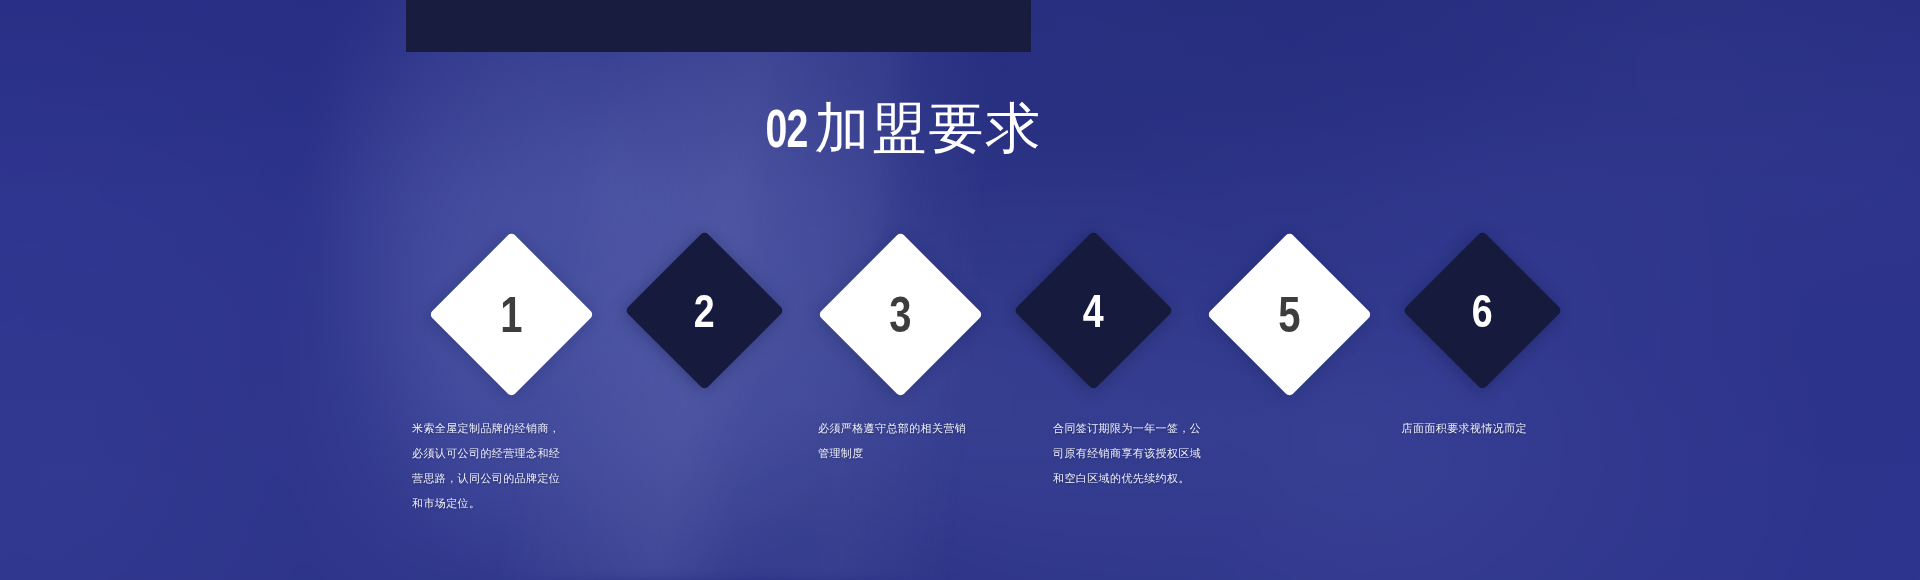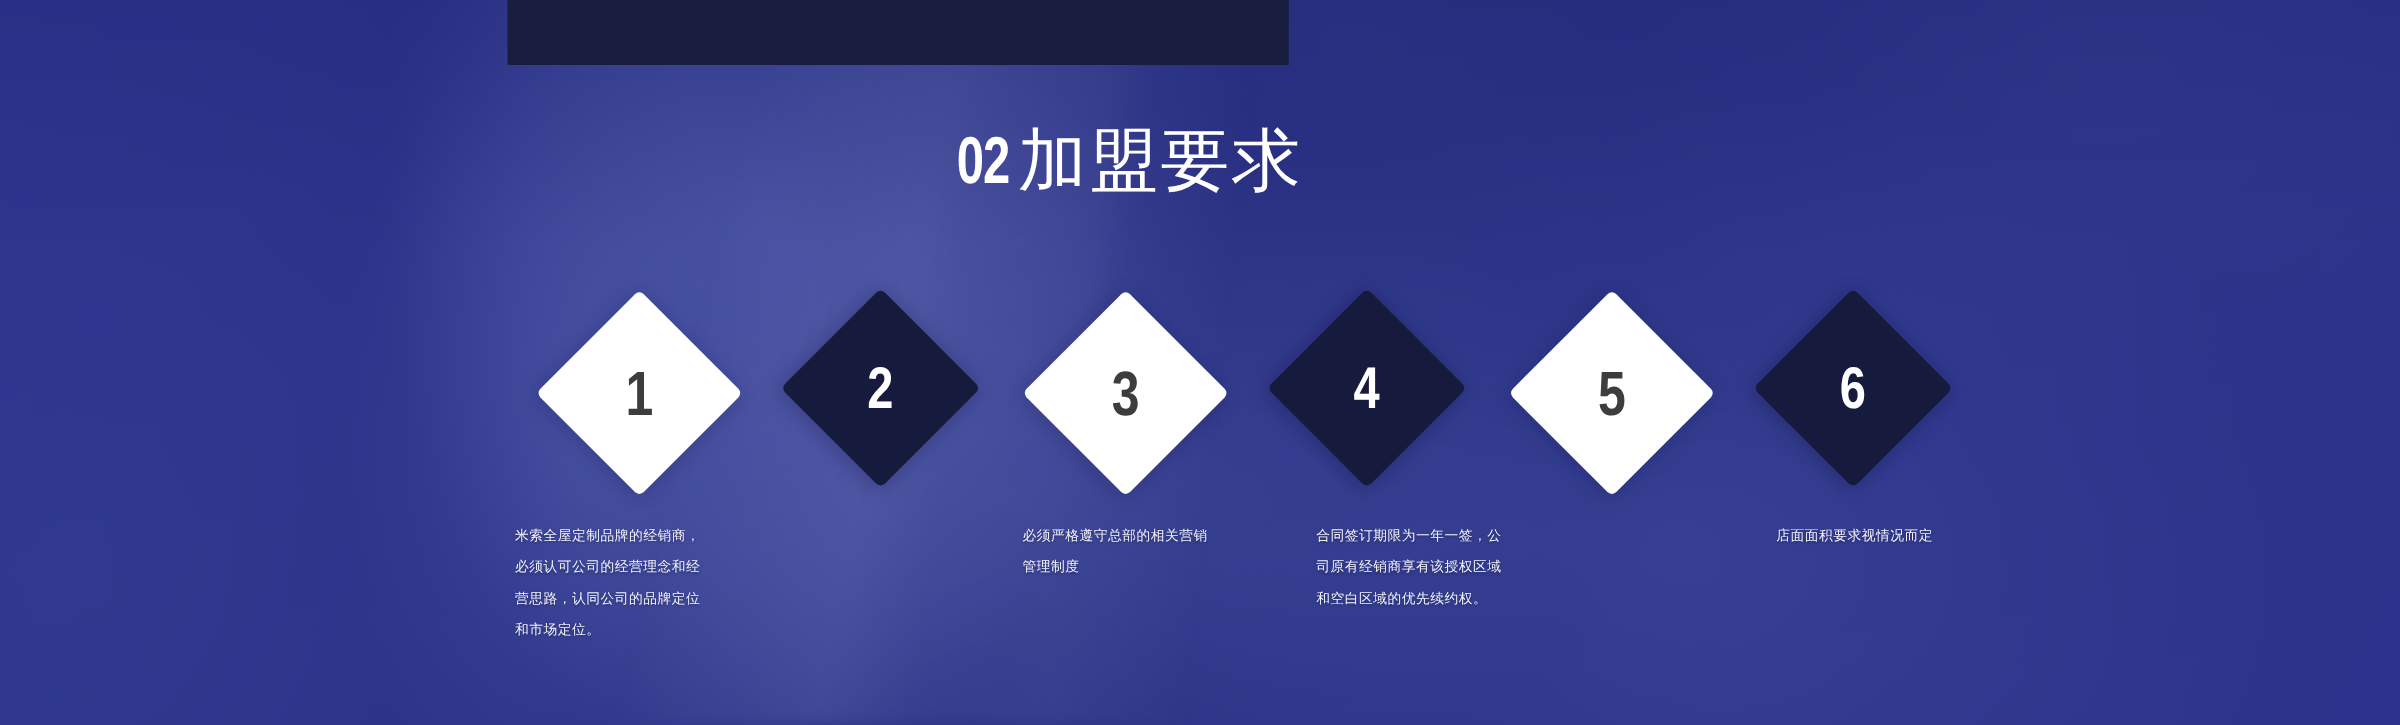--- a/index.html
+++ b/index.html
@@ -162,16 +162,16 @@
       <div class="diamond d-light" style="left:1231px; top:256px; width:117px; height:117px;">
         <span class="num" style="font-size:50px;">5</span>
       </div>
     </div>
 
     <div class="diamond-cell">
       <div class="diamond d-dark" style="left:1426px; top:254px; width:113px; height:113px;">
         <span class="num" style="font-size:47px;">6</span>
       </div>
     </div>
-    <div class="caption" style="left:1421px; top:417px; width:156px;">店面面积要求视情况而定</div>
+    <div class="caption" style="left:1371px; top:417px; width:156px;text-align:right;">店面面积要求视情况而定</div>
 
   </div>
 </div>
 
 </body></html>

